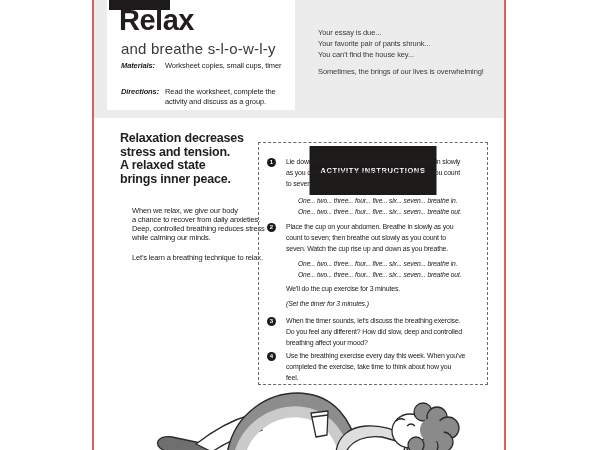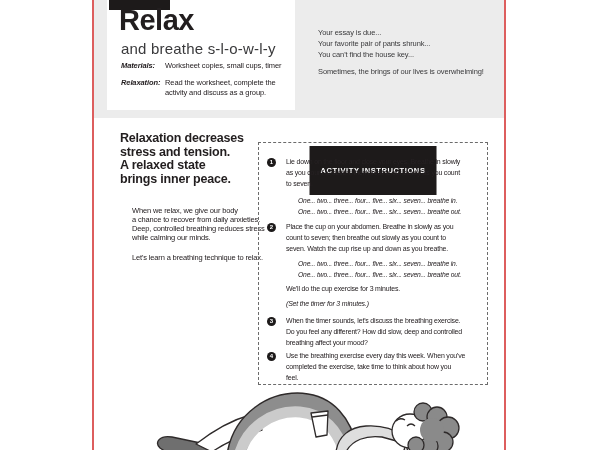--- a/index.html
+++ b/index.html
@@ -21,21 +21,21 @@
   .band{position:absolute;left:94px;top:0;width:410px;height:118px;background:var(--band);z-index:1;}
   .header-card{position:absolute;left:107px;top:-8px;width:188px;height:118px;background:#fff;z-index:2;}
   .badge{position:absolute;left:109px;top:-8px;width:61px;height:18px;background:var(--black);z-index:3;}
   .title{
     position:absolute;left:119px;top:4px;z-index:3;margin:0;
     font-size:29px;font-weight:bold;letter-spacing:-0.5px;color:#221e1f;
   }
   .subtitle{position:absolute;left:121px;top:40px;z-index:3;font-size:15px;letter-spacing:0.2px;color:#39393b;}
   .meta{
     position:absolute;left:121px;top:61px;z-index:3;display:grid;
-    grid-template-columns:44px auto;row-gap:6px;font-size:7.5px;line-height:10.5px;letter-spacing:-0.1px;
+    grid-template-columns:44px auto;row-gap:15px;font-size:7.5px;line-height:10.5px;letter-spacing:-0.1px;
   }
   .meta-label{font-weight:bold;font-style:italic;}
   .stress{position:absolute;left:318px;top:27px;z-index:2;font-size:7.5px;line-height:11px;letter-spacing:-0.1px;color:#3a3a3c;}
   .stress-summary{position:absolute;left:318px;top:67px;z-index:2;font-size:7.5px;letter-spacing:-0.1px;color:#3a3a3c;}
   .intro-heading{
     position:absolute;left:120px;top:132px;margin:0;
     font-size:12.5px;line-height:13.5px;font-weight:bold;letter-spacing:-0.2px;color:#221e1f;
   }
   .intro-body{position:absolute;left:120px;top:194px;margin:12px;font-size:7.5px;line-height:9px;letter-spacing:-0.15px;}
   .intro-lead{position:absolute;left:120px;top:241px;margin:12px;font-size:7.5px;letter-spacing:-0.15px;}
@@ -73,21 +73,21 @@
   <div class="frame"></div>
 
   <div class="header-card"></div>
   <div class="badge"></div>
   <h1 class="title">Relax</h1>
   <div class="subtitle">and breathe s-l-o-w-l-y</div>
 
   <div class="meta">
     <span class="meta-label">Materials:</span>
     <span class="meta-value">Worksheet copies, small cups, timer</span>
-    <span class="meta-label">Relaxation:</span>
+    <span class="meta-label">Directions:</span>
     <span class="meta-value pre">Read the worksheet, complete the
 activity and discuss as a group.</span>
   </div>
 
   <div class="stress pre">Your essay is due...
 Your favorite pair of pants shrunk...
 You can't find the house key...</div>
   <div class="stress-summary">Sometimes, the brings of our lives is overwhelming!</div>
 
   <h2 class="intro-heading pre">Relaxation decreases

